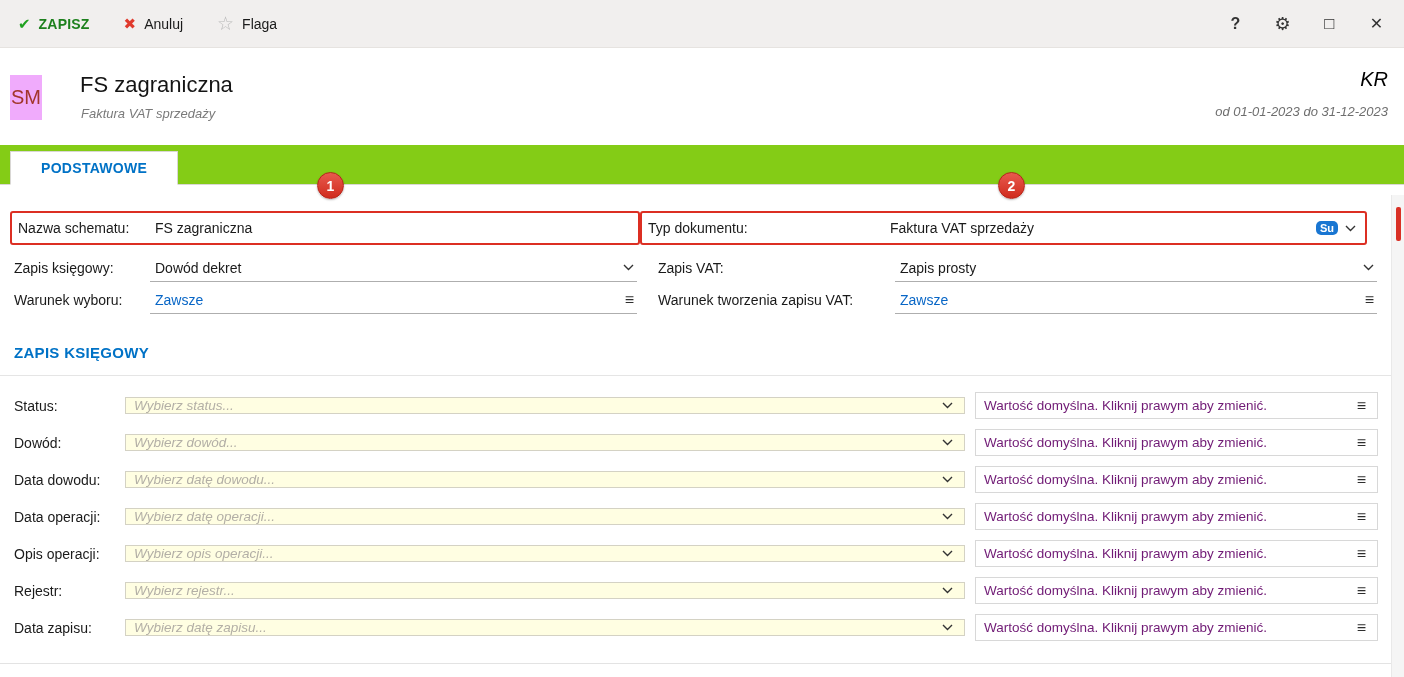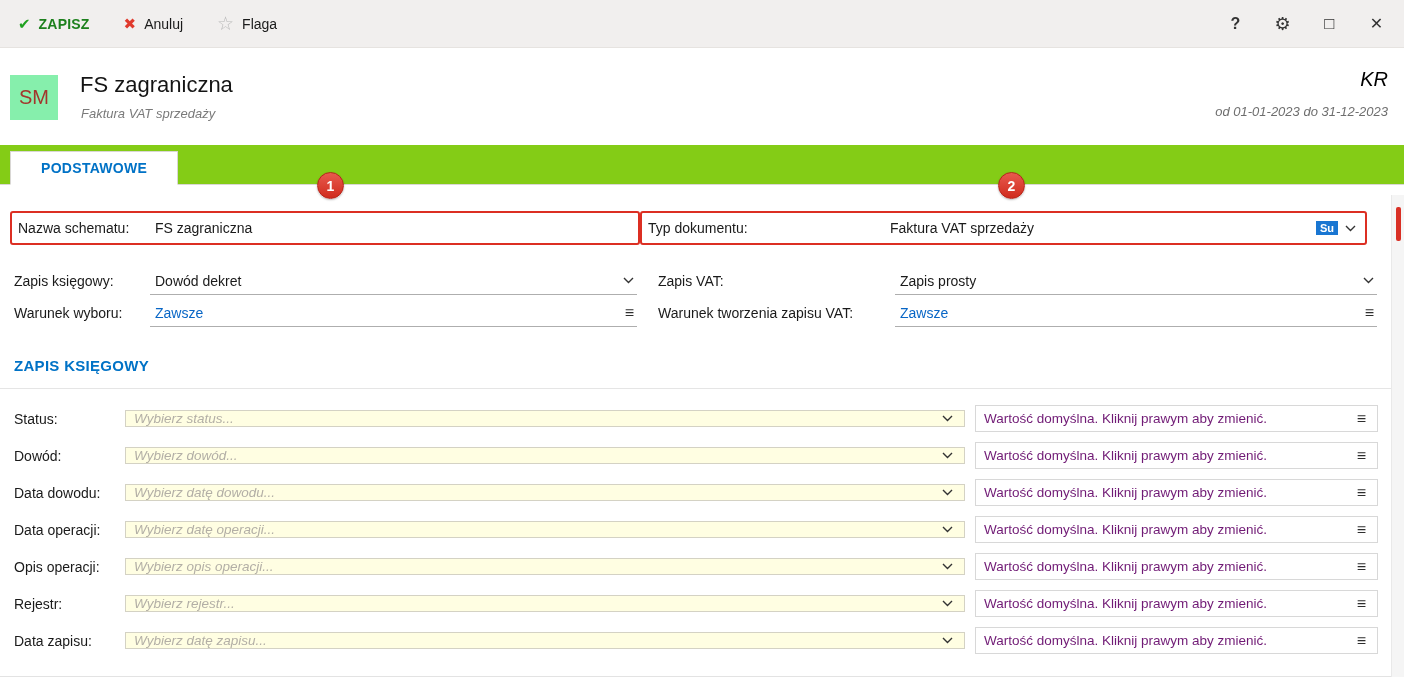--- a/index.html
+++ b/index.html
@@ -14,21 +14,21 @@
   .ic-x{color:#e03a2d;font-size:15px;font-weight:700}
   .ic-star{color:#b9b9b9;font-size:19px;line-height:1}
   .win-controls{margin-left:auto;display:flex;align-items:center}
   .win-btn{width:47px;text-align:center;font-size:16px;color:#333;cursor:pointer}
   .ic-help{font-weight:700}
   .ic-gear{font-size:18px}
   .ic-max{font-size:17px}
 
   
   .header{height:97px;position:relative;background:#fff}
-  .sm-badge{position:absolute;left:10px;top:27px;width:48px;height:45px;background:#86efac;color:#a2362c;font-size:20px;display:flex;align-items:center;justify-content:center}
+  .sm-badge{position:absolute;left:10px;top:27px;width:32px;height:45px;background:#f0abfc;color:#a2362c;font-size:20px;display:flex;align-items:center;justify-content:center}
   .title{position:absolute;left:80px;top:24px;font-size:22px;font-weight:400;color:#141414}
   .subtitle{position:absolute;left:81px;top:58px;font-size:13px;font-style:italic;color:#7a7a7a}
   .code{position:absolute;right:16px;top:20px;font-size:20px;font-style:italic;color:#000000}
   .period{position:absolute;right:16px;top:56px;font-size:13px;font-style:italic;color:#6e6e6e}
 
   
   .tabbar{height:40px;background:#84cc16;border-bottom:1px solid #d9d7d4;display:flex;align-items:flex-end;padding-left:10px}
   .tab{position:relative;z-index:2;height:34px;padding:0 30px;display:flex;align-items:center;background:#fff;border:1px solid #d9d7d4;border-bottom:1px solid #fff;margin-bottom:-1px;color:#0072c6;font-weight:700;font-size:14px;letter-spacing:.3px;cursor:pointer}
 
   
@@ -40,25 +40,25 @@
   .row1{display:flex;margin-left:10px}
   .red-box{border:2px solid #dc2f23;border-radius:3px;height:34px;display:flex;align-items:center;padding:0 6px}
   .box-left{width:630px}
   .box-right{width:727px}
   .f-label{font-size:14px;color:#1a1a1a}
   .w134{width:134px}
   .w237{width:237px}
   .text-input{flex:1;height:24px;border:none;outline:none;background:transparent;font:14px "Liberation Sans","DejaVu Sans",sans-serif;color:#1a1a1a;padding-left:3px}
   .combo-flat{flex:1;height:100%;display:flex;align-items:center;cursor:pointer}
   .editor-value{flex:1;font-size:14px;padding-left:5px;white-space:nowrap;overflow:hidden}
-  .su-badge{background:#1976d2;color:#fff;font-size:11px;font-weight:700;padding:1px 4px;margin:0 7px 0 8px;border-radius:0}
+  .su-badge{background:#1976d2;color:#fff;font-size:11px;font-weight:700;padding:1px 4px;margin:0 7px 0 8px;border-radius:5px}
   .chev{margin-right:3px;flex:0 0 auto}
 
   .form-row{display:flex;margin-left:14px}
-  .mt9{margin-top:22px}
+  .mt9{margin-top:9px}
   .mt4{margin-top:4px}
   .col-l{width:623px;display:flex;align-items:center}
   .col-r{width:719px;margin-left:21px;display:flex;align-items:center}
   .lab-l{width:136px}
   .lab-r{width:237px}
   .uline{flex:1;height:28px;border-bottom:1px solid #aeaeae;display:flex;align-items:center;cursor:pointer}
   .link{color:#0866c6}
   .menu-icon{font-size:16px;color:#2e2e2e;padding:0 3px;cursor:pointer;line-height:1}
 
   .section-title{margin:30px 8px 0 14px;font-size:15px;font-weight:700;color:#0072c6;letter-spacing:.3px}

